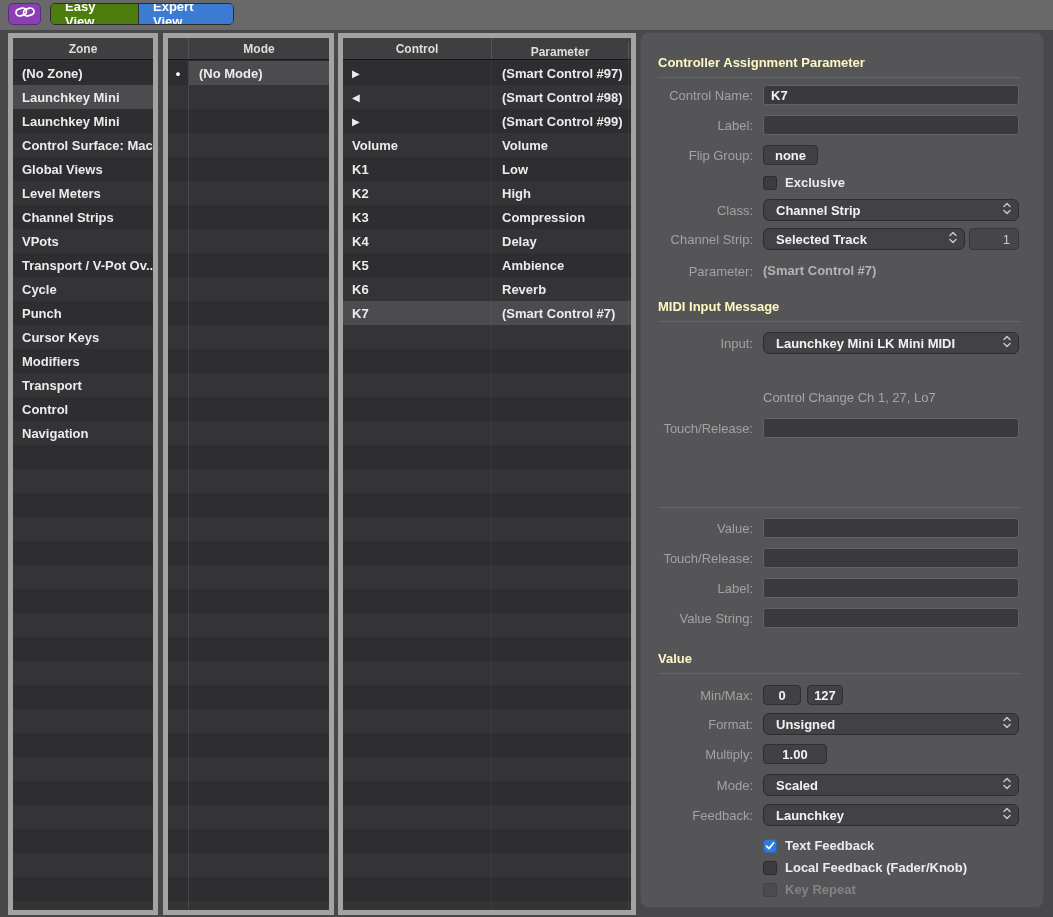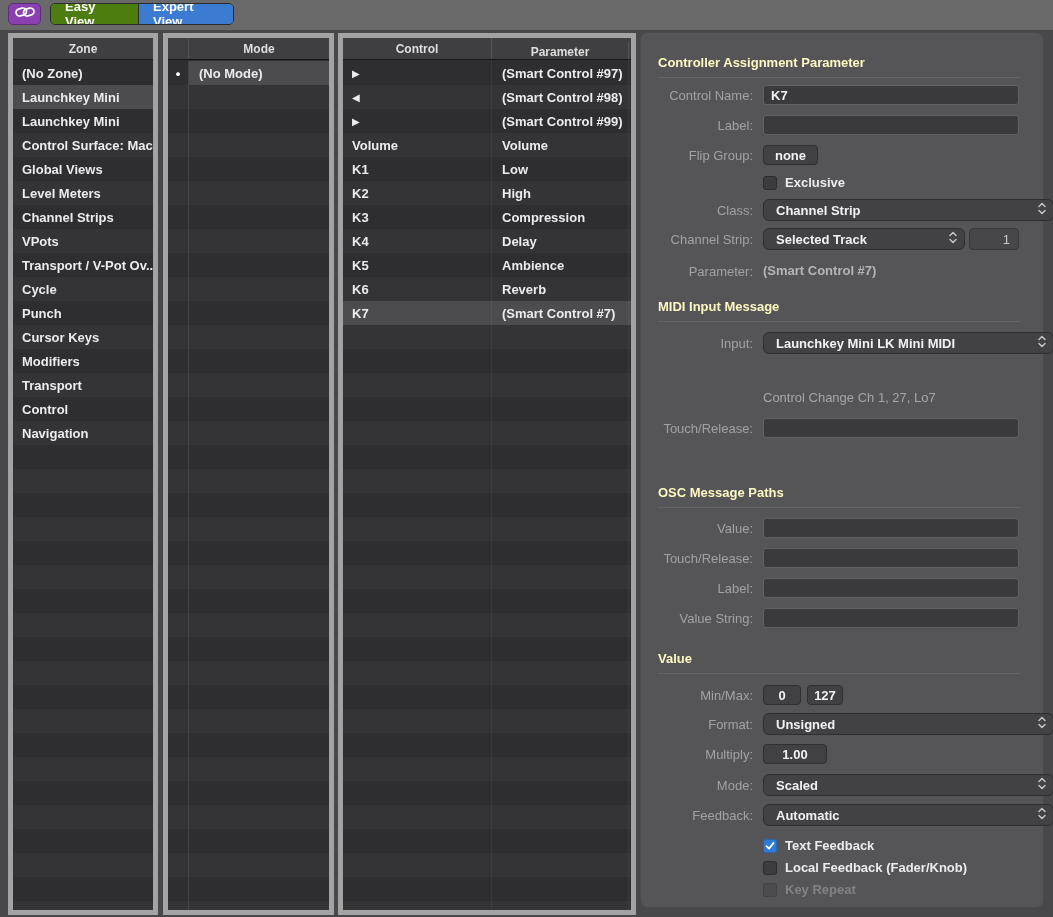--- a/index.html
+++ b/index.html
@@ -51,21 +51,21 @@
   #panel{position:absolute;left:640px;top:32px;width:404px;height:876px;background:#555557;
          border-radius:8px;border:1px solid #4c4c4e;}
   .ptitle{position:absolute;left:17px;right:23px;color:#fef9c3;font-size:13px;font-weight:700;line-height:16px;}
   .phr{position:absolute;left:17px;right:23px;height:0;border-top:1px solid #656567;}
   .prow{position:absolute;left:0;right:0;height:22px;}
   .plabel{position:absolute;left:0;top:0;width:112px;text-align:right;color:#a2a2a4;
           font-size:13px;line-height:21px;white-space:nowrap;}
   .tfield{position:absolute;left:122px;top:0;width:256px;height:20px;background:#3a3a3c;
           border:1px solid #626264;border-radius:3px;color:#f2f2f4;font-size:13px;font-weight:700;
           font-family:inherit;padding:0 7px;outline:none;}
-  .drop{position:absolute;left:122px;top:0;width:291px;height:22px;background:#424244;
+  .drop{position:absolute;left:122px;top:0;width:256px;height:22px;background:#424244;
         border:1px solid #2d2d2f;border-radius:6px;display:flex;align-items:center;
         justify-content:space-between;padding:0 7px 0 12px;color:#f2f2f4;font-size:13px;font-weight:700;}
   .smallbox{position:absolute;left:122px;top:0;height:20px;background:#414143;border:1px solid #2f2f31;
             border-radius:4px;color:#f2f2f4;font-size:13px;font-weight:700;display:flex;
             align-items:center;justify-content:center;}
   .numfield{position:absolute;top:0;height:22px;background:#47474a;border:1px solid #38383a;
             border-radius:4px;color:#c8c8ca;font-size:13px;display:flex;align-items:center;
             justify-content:flex-end;padding-right:8px;}
   .pstatic{position:absolute;left:122px;top:0;color:#b5b5b7;font-size:13px;font-weight:700;line-height:20px;}
   .phelp{position:absolute;left:122px;color:#a6a6a8;font-size:13px;line-height:16px;}
@@ -648,21 +648,20 @@
             </svg>
         </span>
       </span>
     </div>
     <div class="phelp" style="top:357px;">Control Change Ch 1, 27, Lo7</div>
     <div class="prow" style="top:385px;">
       <span class="plabel">Touch/Release:</span>
       <input class="tfield" value="" style="">
     </div>
 
-    <div class="ptitle" style="top:452px;">OSC Message Paths</div>
     <div class="phr" style="top:474px;"></div>
 
     <div class="prow" style="top:485px;">
       <span class="plabel">Value:</span>
       <input class="tfield" value="" style="">
     </div>
     <div class="prow" style="top:515px;">
       <span class="plabel">Touch/Release:</span>
       <input class="tfield" value="" style="">
     </div>
@@ -707,21 +706,21 @@
           <svg width="8" height="13" viewBox="0 0 8 13" fill="none" stroke="#c4c4c6" stroke-width="1.5" stroke-linecap="round" stroke-linejoin="round">
               <path d="M1 4.5 L4 1.5 L7 4.5"></path>
               <path d="M1 8.5 L4 11.5 L7 8.5"></path>
             </svg>
         </span>
       </span>
     </div>
     <div class="prow" style="top:771px;">
       <span class="plabel" style="line-height:23px;">Feedback:</span>
       <span class="drop">
-        <span>Automatic</span>
+        <span>Launchkey</span>
         <span>
           <svg width="8" height="13" viewBox="0 0 8 13" fill="none" stroke="#c4c4c6" stroke-width="1.5" stroke-linecap="round" stroke-linejoin="round">
               <path d="M1 4.5 L4 1.5 L7 4.5"></path>
               <path d="M1 8.5 L4 11.5 L7 8.5"></path>
             </svg>
         </span>
       </span>
     </div>
 
     <div id="feedback-checkboxes">

